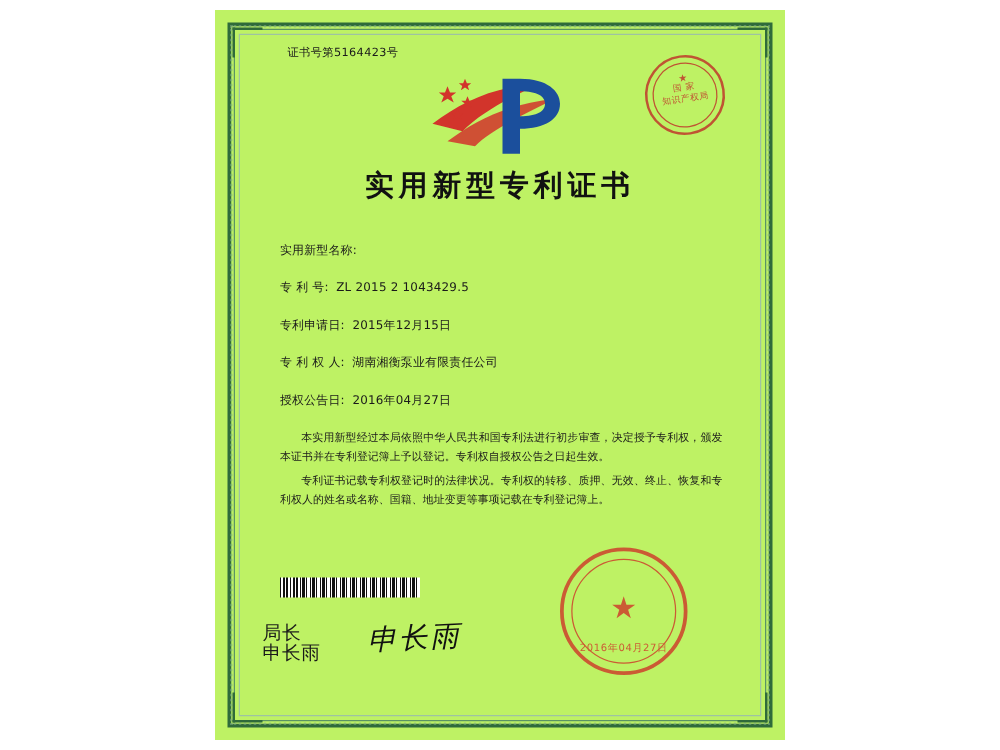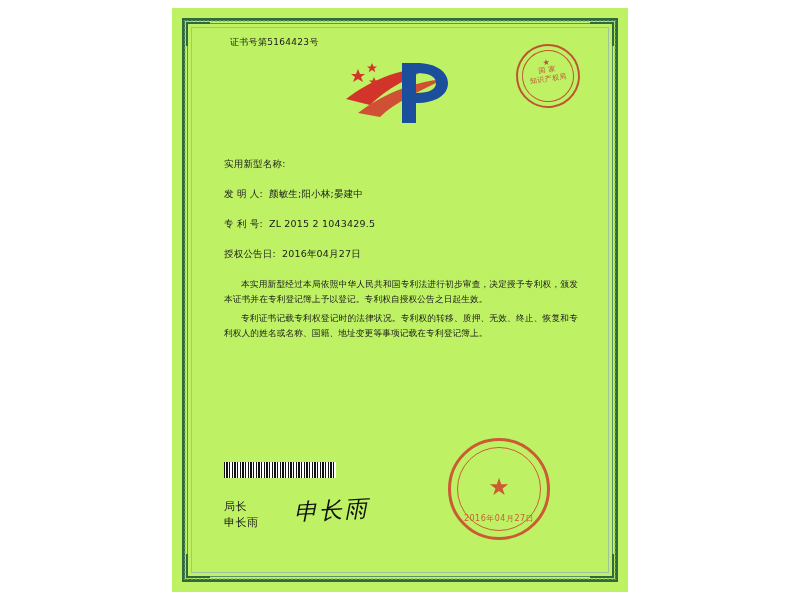--- a/index.html
+++ b/index.html
@@ -207,26 +207,25 @@
       to right,
       #111 0px, #111 1px, #fff 1px, #fff 2px,
       #111 2px, #111 4px, #fff 4px, #fff 5px,
       #111 5px, #111 6px, #fff 6px, #fff 8px
     );
   }
 
   
   .sign-block {
     position: absolute;
-    left: 22px;
+    left: 8px;
     bottom: 34px;
-    font-size: 11px;
+    font-size: 15px;
     line-height: 16px;
     color: #1a1a1a;
-    font-family: Liberation Serif, serif;
   }
   .sign-label { letter-spacing: .5px; }
   .sign-name  { letter-spacing: .5px; }
 
   .handwriting {
     position: absolute;
     left: 92px;
     bottom: 38px;
     font-family: "DejaVu Serif", serif;
     font-size: 23px;
@@ -327,32 +326,37 @@
             <g fill="#d2342b">
               <polygon points="18,14 20,19 25,19 21,22 23,27 18,24 13,27 15,22 11,19 16,19"></polygon>
               <polygon points="32,8 33.5,11.5 37,11.5 34.2,13.7 35.3,17.2 32,15 28.7,17.2 29.8,13.7 27,11.5 30.5,11.5"></polygon>
               <polygon points="34,22 35.5,25.5 39,25.5 36.2,27.7 37.3,31.2 34,29 30.7,31.2 31.8,27.7 29,25.5 32.5,25.5"></polygon>
               <polygon points="26,32 27.5,35.5 31,35.5 28.2,37.7 29.3,41.2 26,39 22.7,41.2 23.8,37.7 21,35.5 24.5,35.5"></polygon>
             </g>
           </svg>
         </div>
       </div>
 
+      <div class="title">实用新型专利证书</div>
 
       <div class="fields">
         <div class="field-row">
           <span class="field-label">实用新型名称:</span>
-        </div>
-        <div class="field-row">
-          <span class="field-label">发 明 人:</span>
-          <span class="field-value">颜敏生;阳小林;晏建中</span>
         </div>
         <div class="field-row">
           <span class="field-label">专 利 号:</span>
           <span class="field-value">ZL 2015 2 1043429.5</span>
+        </div>
+        <div class="field-row">
+          <span class="field-label">专利申请日:</span>
+          <span class="field-value">2015年12月15日</span>
+        </div>
+        <div class="field-row">
+          <span class="field-label">专 利 权 人:</span>
+          <span class="field-value">湖南湘衡泵业有限责任公司</span>
         </div>
         <div class="field-row">
           <span class="field-label">授权公告日:</span>
           <span class="field-value">2016年04月27日</span>
         </div>
       </div>
 
       <div class="paragraphs">
         <div class="para">本实用新型经过本局依照中华人民共和国专利法进行初步审查，决定授予专利权，颁发本证书并在专利登记簿上予以登记。专利权自授权公告之日起生效。</div>
         <div class="para">专利证书记载专利权登记时的法律状况。专利权的转移、质押、无效、终止、恢复和专利权人的姓名或名称、国籍、地址变更等事项记载在专利登记簿上。</div>

